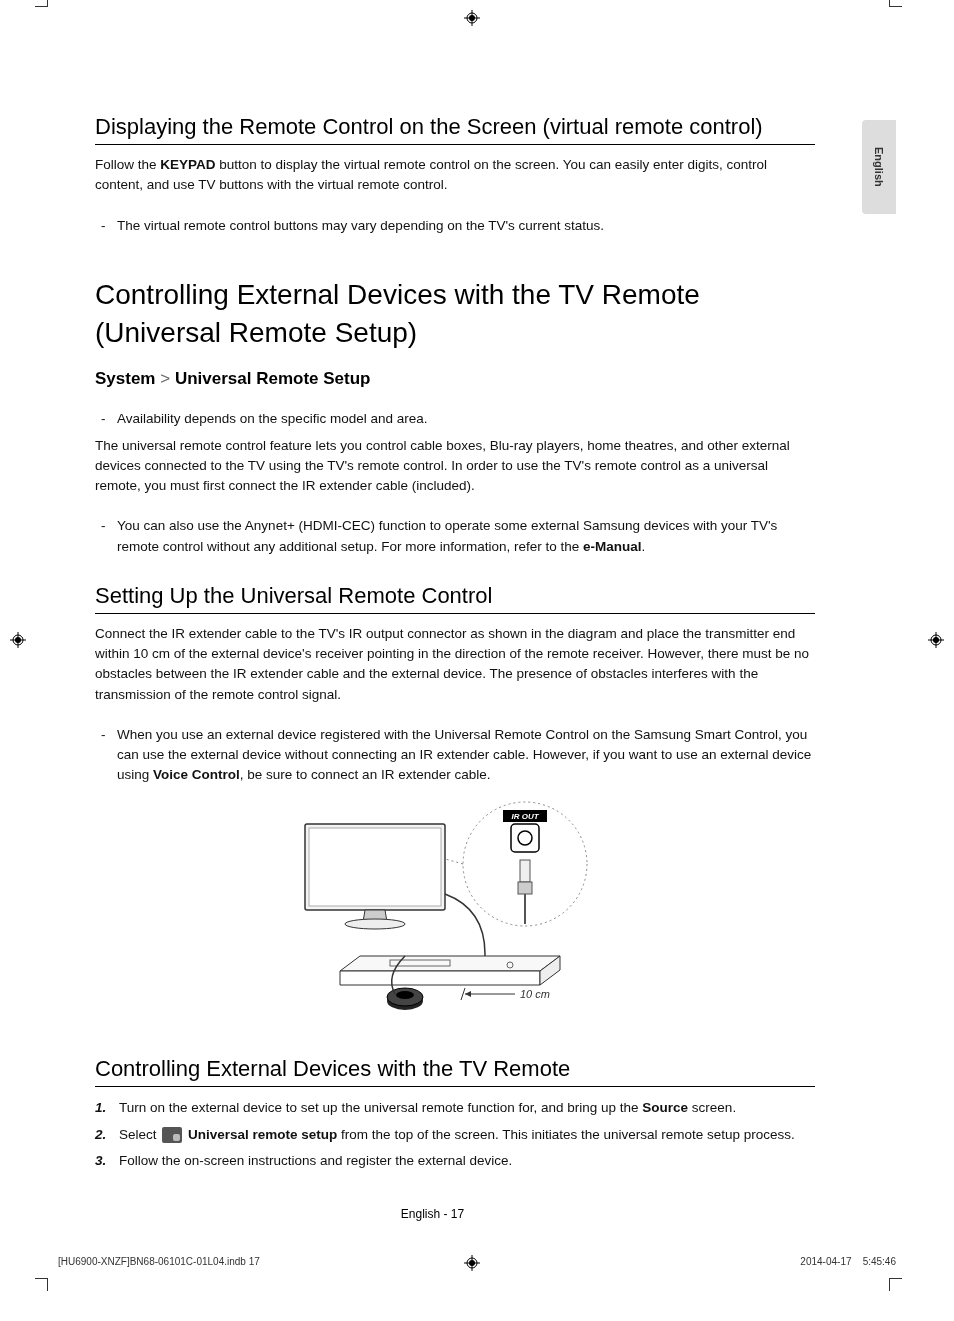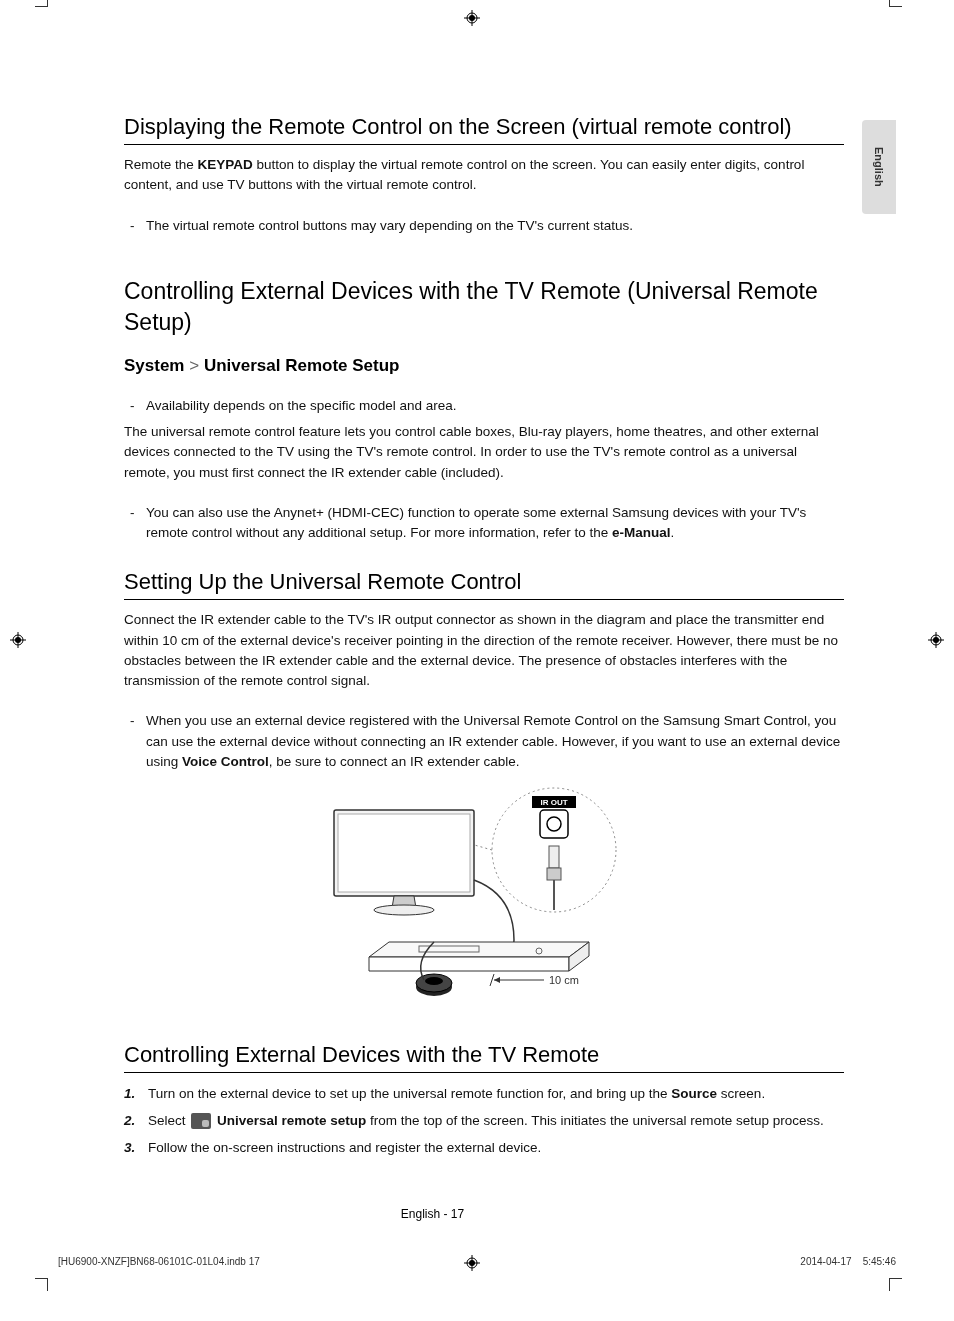--- a/index.html
+++ b/index.html
@@ -12,34 +12,34 @@
     position: relative;
     color: #000;
   }
   .crop-top-left { position:absolute; width:12px; height:12px; border-right:1px solid #333; border-bottom:1px solid #333; }
   .crop-top-right { position:absolute; width:12px; height:12px; border-left:1px solid #333; border-bottom:1px solid #333; }
   .crop-bot-left { position:absolute; width:12px; height:12px; border-right:1px solid #333; border-top:1px solid #333; }
   .crop-bot-right { position:absolute; width:12px; height:12px; border-left:1px solid #333; border-top:1px solid #333; }
   .registration { position:absolute; width:16px; height:16px; }
   .content {
     position: absolute;
-    left: 124px;
+    left: 95px;
     top: 114px;
     width: 720px;
   }
   h2.section {
     font-size: 22px;
     font-weight: 500;
     margin: 0 0 10px 0;
     padding-bottom: 4px;
     border-bottom: 1px solid #000;
     display: block;
   }
   h1.chapter {
-    font-size: 23px;
+    font-size: 28px;
     font-weight: 400;
     line-height: 1.35;
     margin: 40px 0 18px 0;
   }
   p.body {
     font-size: 13.5px;
     line-height: 1.5;
     margin: 6px 0;
     color: #111;
   }
@@ -66,20 +66,21 @@
     writing-mode: vertical-rl;
     font-size: 11px;
     font-weight: 700;
     color: #333;
   }
   .diagram {
     width: 340px;
     height: 230px;
     margin: 10px auto 30px auto;
     position: relative;
+    font-style: italic;
   }
   .footer-page {
     position: absolute;
     bottom: 100px;
     left: 0;
     width: 865px;
     text-align: center;
     font-size: 12px;
   }
   .footer-meta-left {
@@ -153,21 +154,21 @@
   </svg>
 
 <div class="lang-tab">
   <span>English</span>
 </div>
 
 <div class="content">
 
   <h2 class="section">Displaying the Remote Control on the Screen (virtual remote control)</h2>
   <p class="body">
-    <span>Remote the </span><span class="bold">KEYPAD</span><span> button to display the virtual remote control on the screen. You can easily enter digits, control content, and use TV buttons with the virtual remote control.</span>
+    <span>Follow the </span><span class="bold">KEYPAD</span><span> button to display the virtual remote control on the screen. You can easily enter digits, control content, and use TV buttons with the virtual remote control.</span>
   </p>
   <ul class="dash">
     <li>The virtual remote control buttons may vary depending on the TV's current status.</li>
   </ul>
 
   <h1 class="chapter">Controlling External Devices with the TV Remote (Universal Remote Setup)</h1>
 
   <p class="breadcrumb">
     <span class="bold">System</span>
     <span class="gt">&gt;</span>

